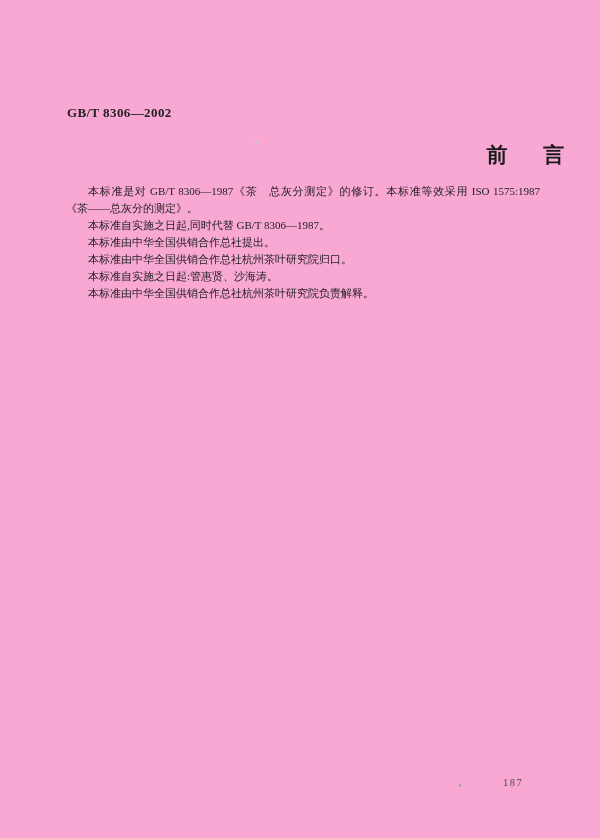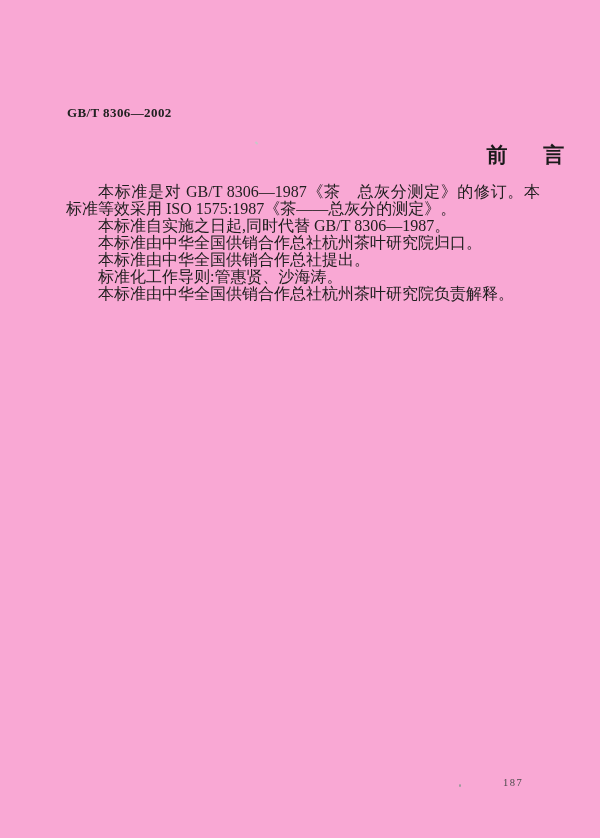--- a/index.html
+++ b/index.html
@@ -38,21 +38,21 @@
     color: #1a1a1a;
     letter-spacing: 1.7em;
     text-indent: 1.7em;
     white-space: nowrap;
   }
   .content {
     position: absolute;
     left: 66px;
     top: 183px;
     width: 474px;
-    font-size: 16px;
+    font-size: 11px;
     line-height: 17px;
     text-align: justify;
     color: #1e1e1e;
   }
   .content p {
     margin: 0;
     padding: 0;
     text-indent: 2em;
   }
   .page-number {
@@ -87,23 +87,23 @@
 
 <div class="page">
 
   <div class="std-number">GB/T 8306—2002</div>
 
   <div class="doc-title">前言</div>
 
   <div class="content">
     <p>本标准是对 GB/T 8306—1987《茶　总灰分测定》的修订。本标准等效采用 ISO 1575:1987《茶——总灰分的测定》。</p>
     <p>本标准自实施之日起,同时代替 GB/T 8306—1987。</p>
+    <p>本标准由中华全国供销合作总社提出。</p>
     <p>本标准由中华全国供销合作总社杭州茶叶研究院归口。</p>
-    <p>本标准由中华全国供销合作总社提出。</p>
-    <p>标准化工作导则:管惠贤、沙海涛。</p>
+    <p>本标准自实施之日起:管惠贤、沙海涛。</p>
     <p>本标准由中华全国供销合作总社杭州茶叶研究院负责解释。</p>
   </div>
 
   <div class="page-number">187</div>
 
   <div class="speck-1"></div>
   <div class="speck-2"></div>
 
 </div>
 

